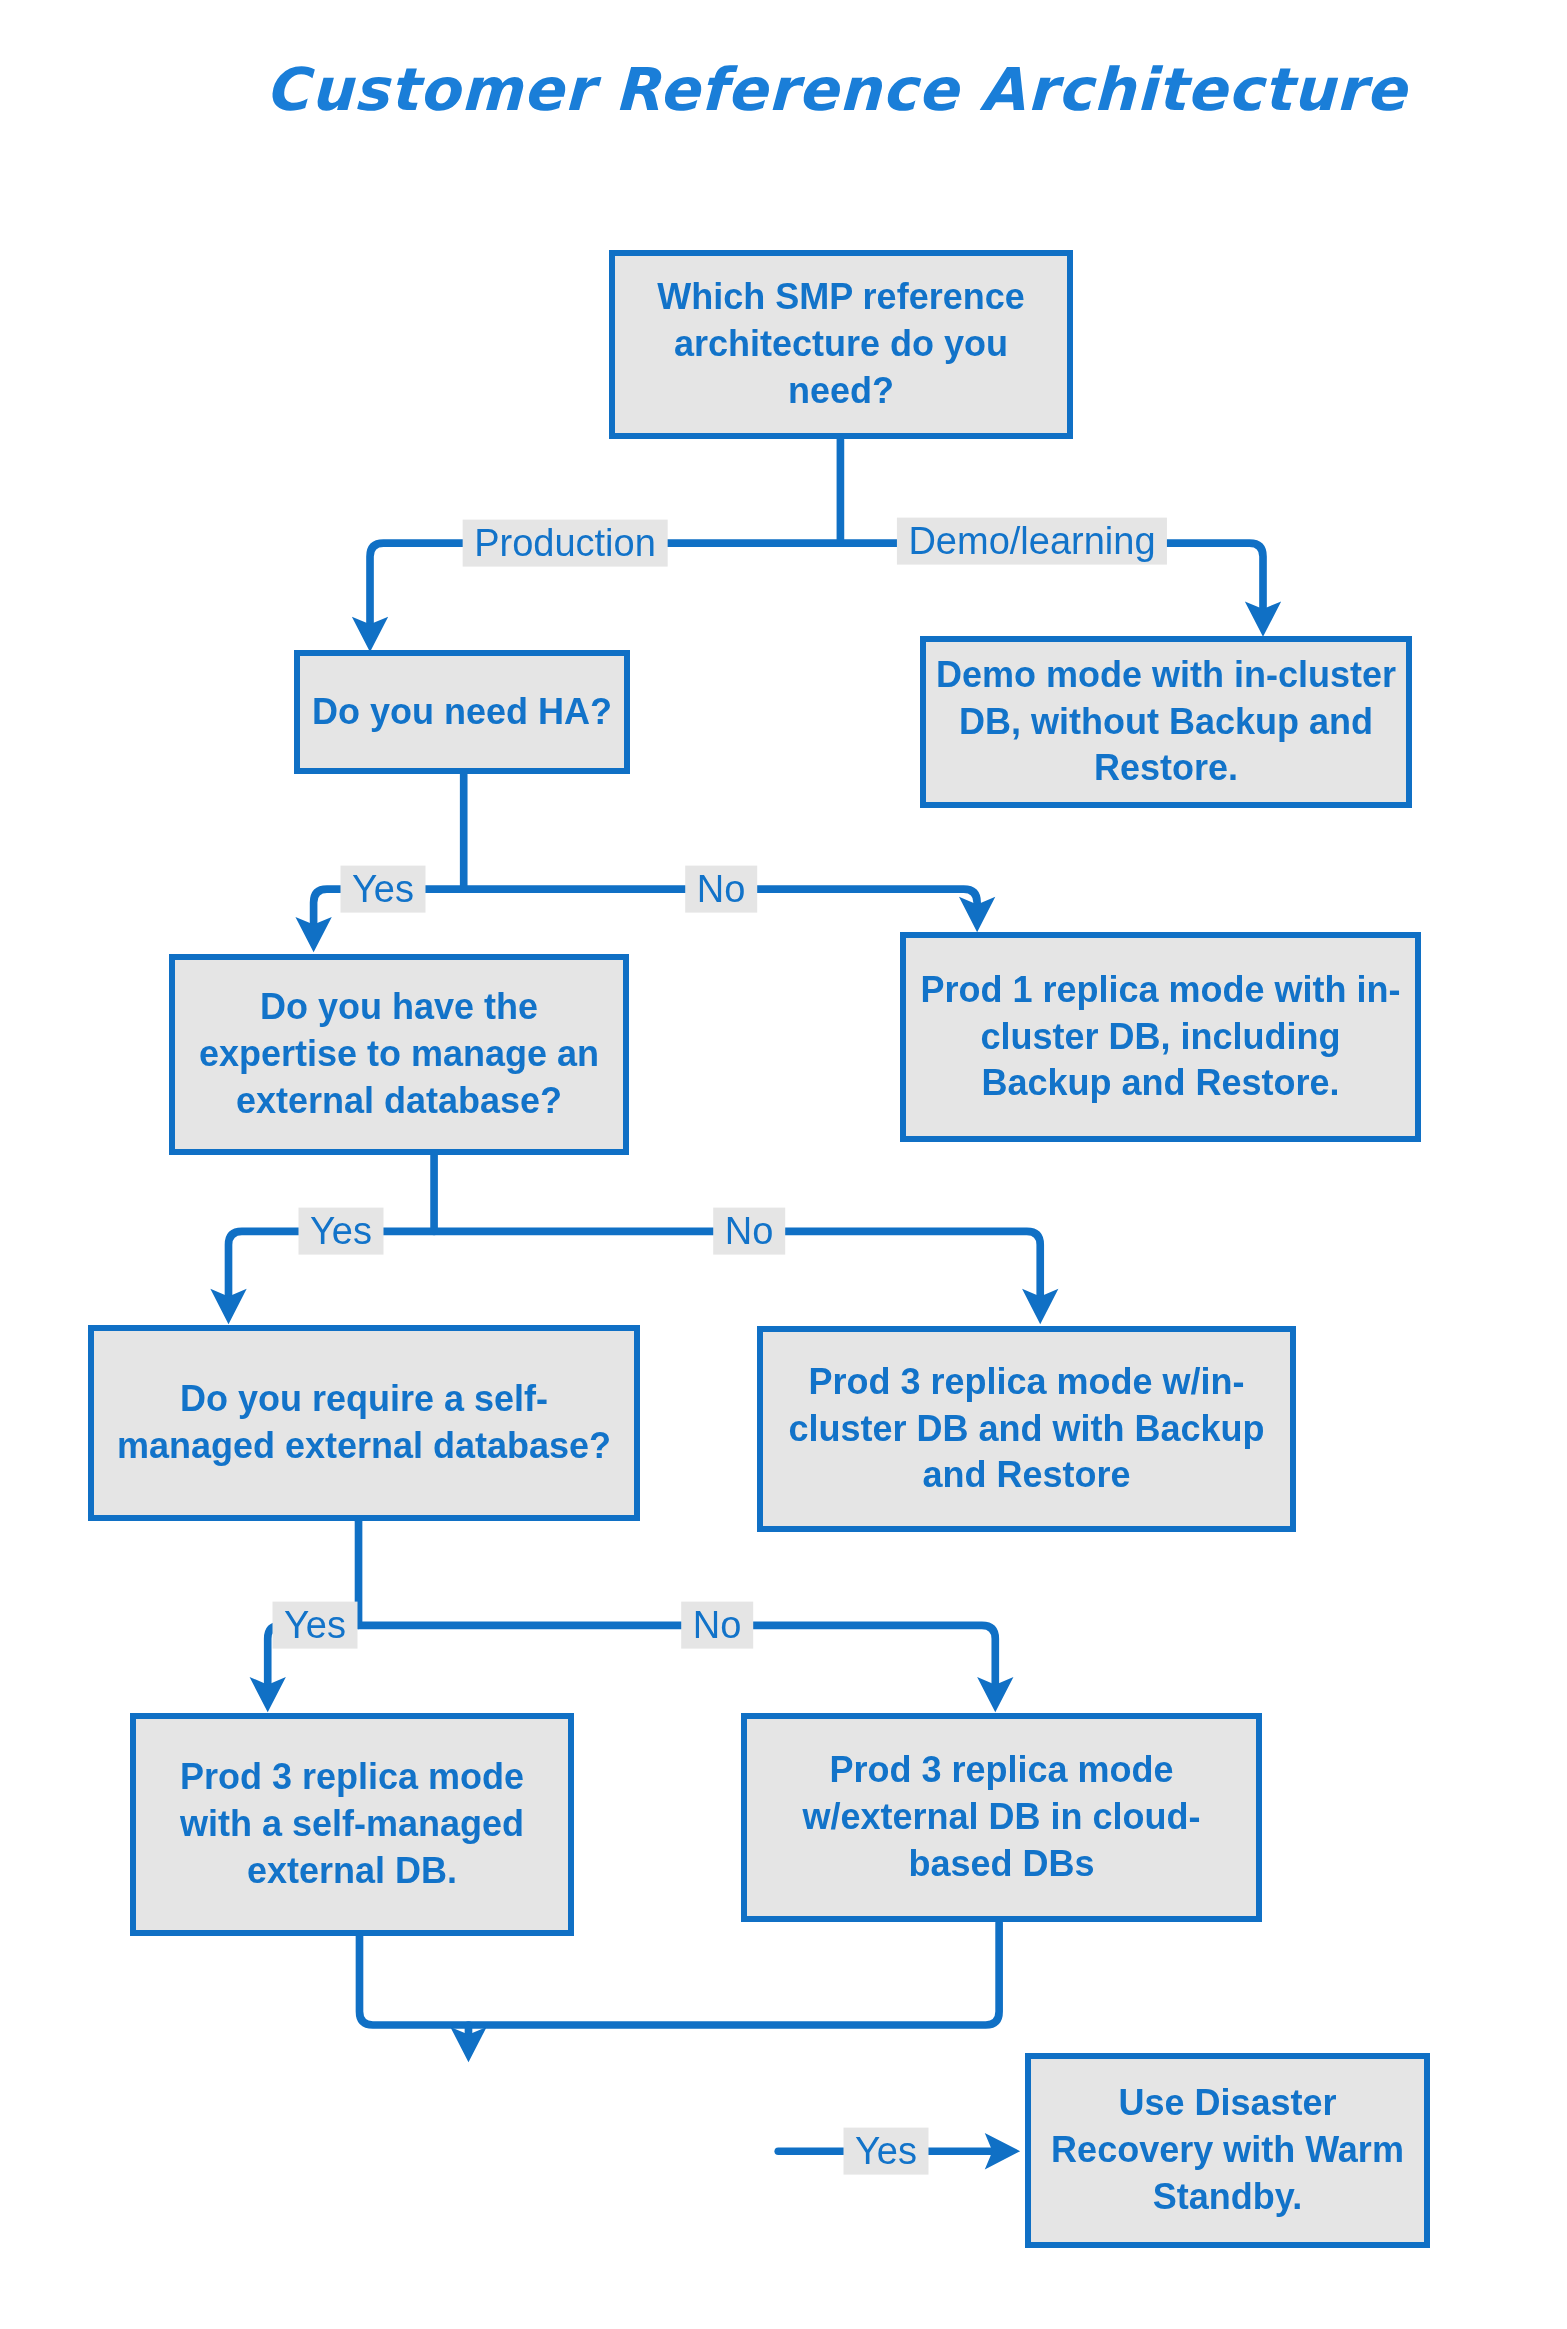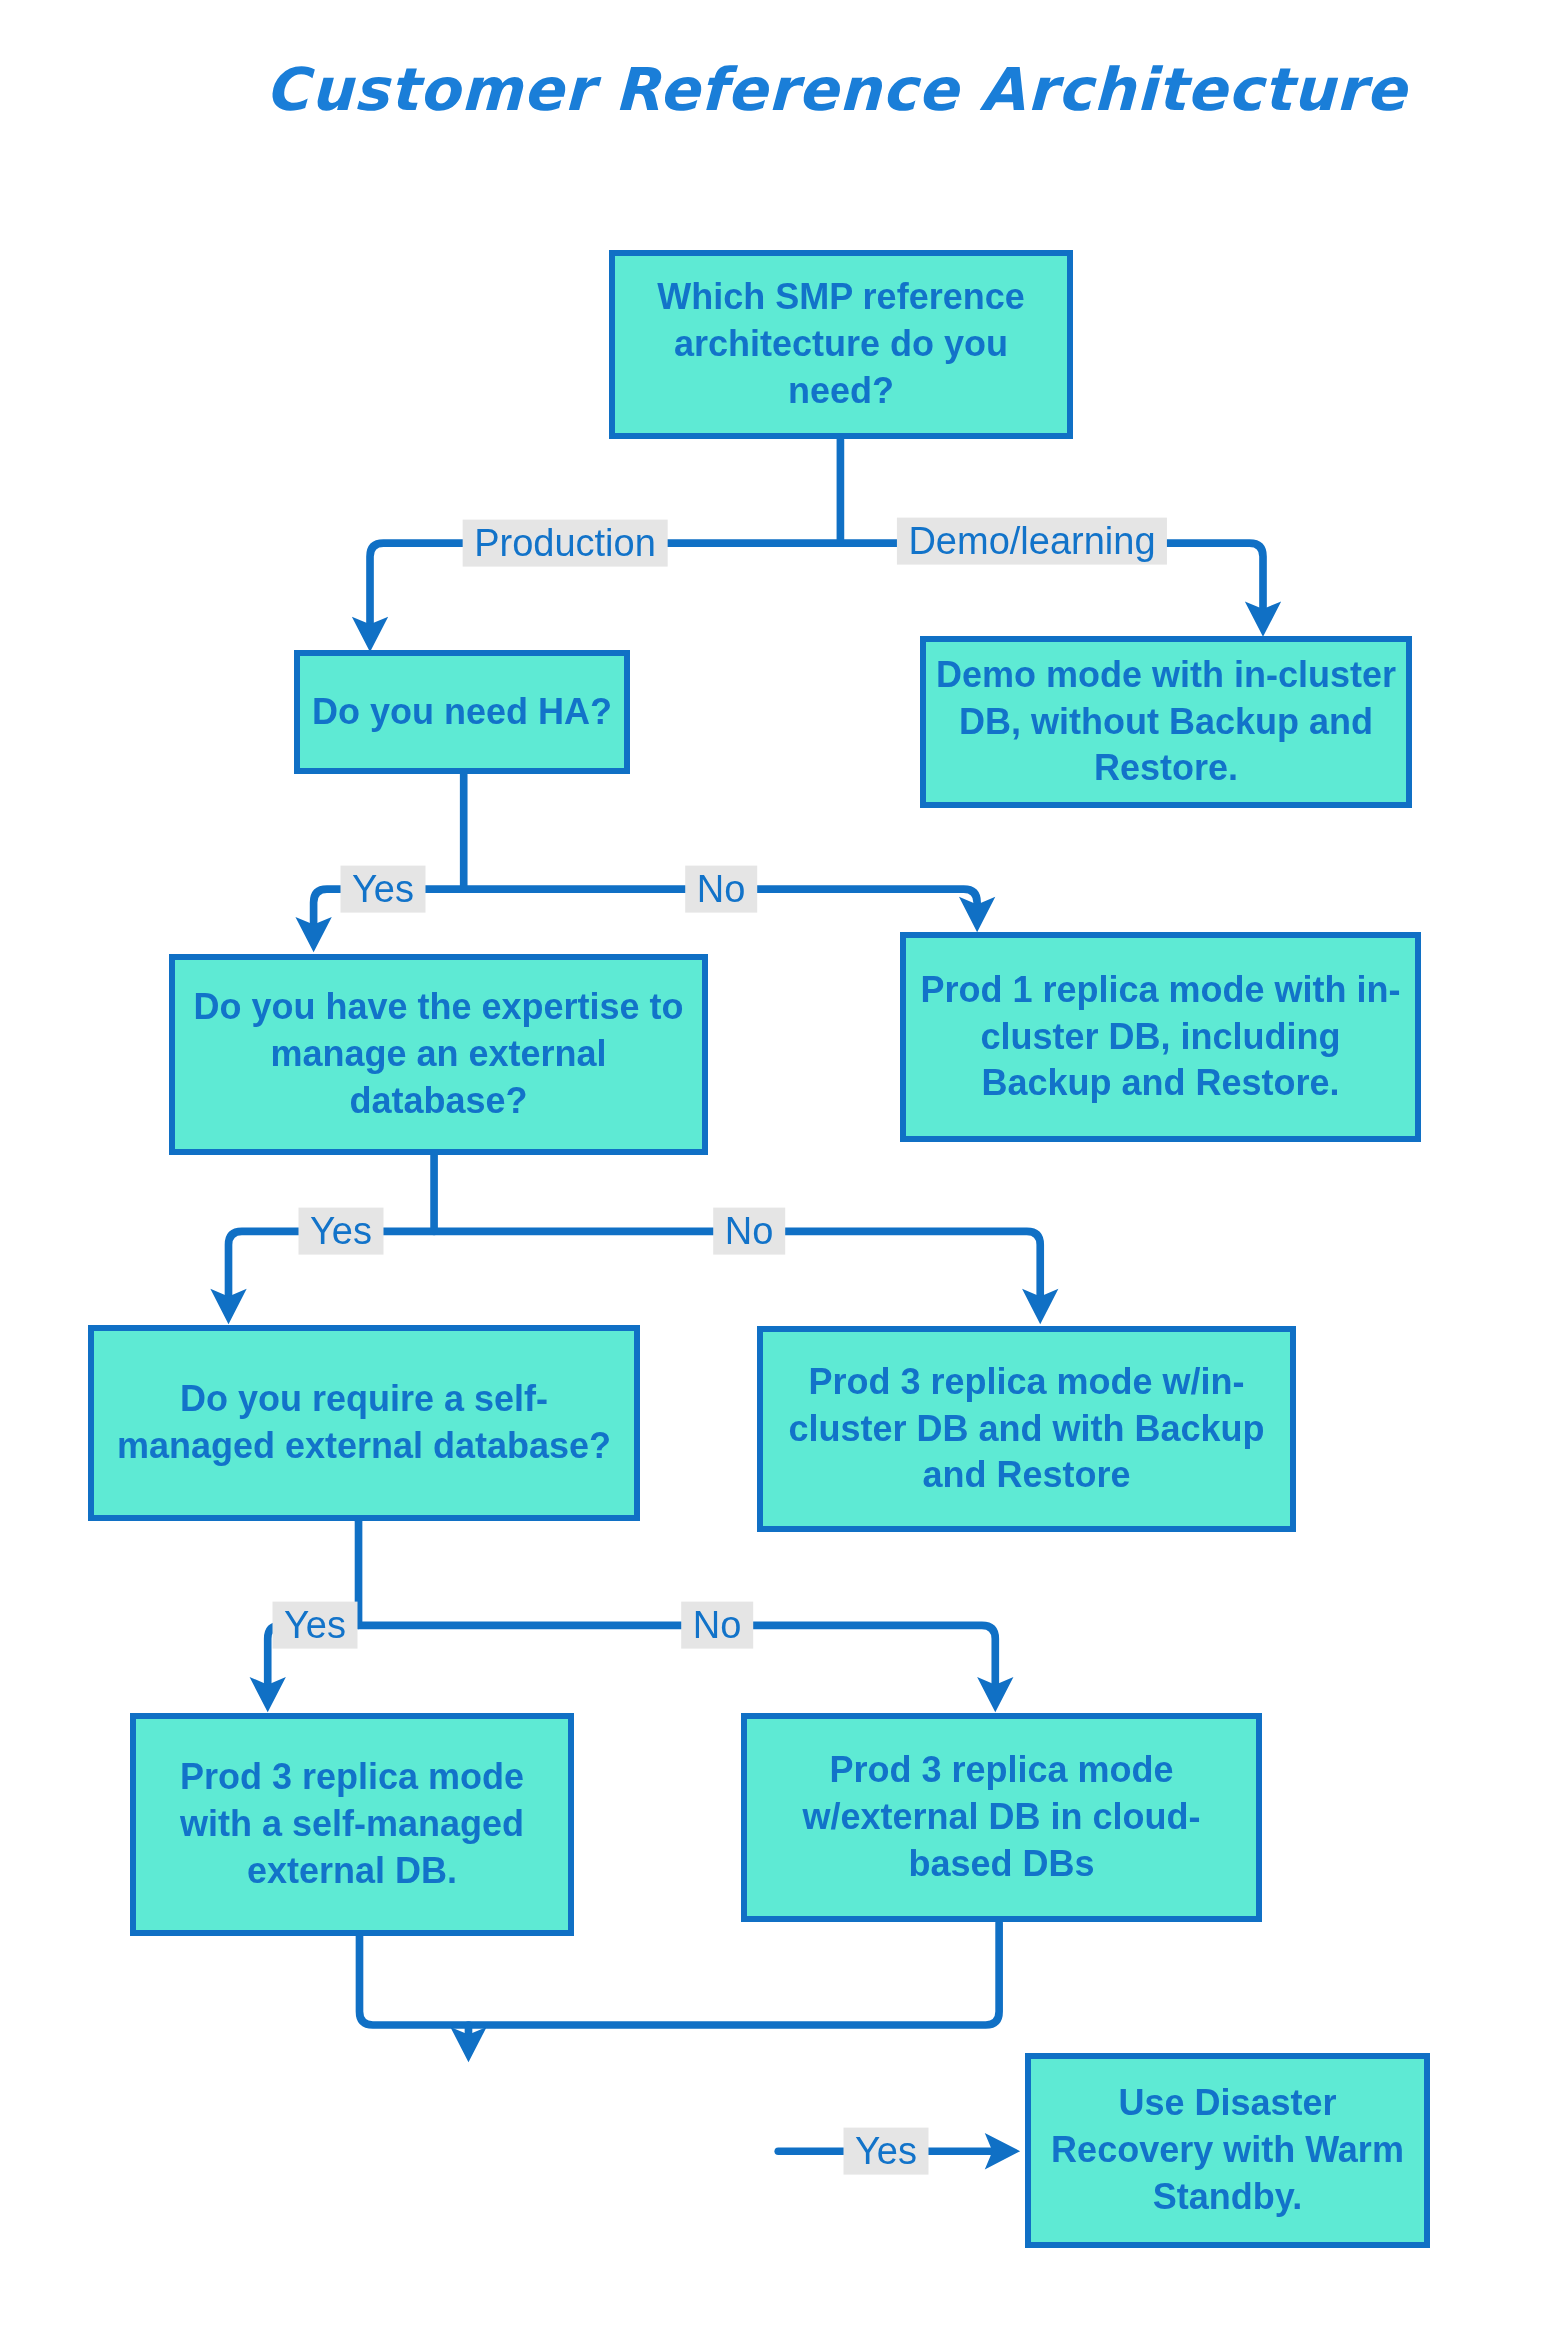--- a/index.html
+++ b/index.html
@@ -22,21 +22,21 @@
     color:#1a7ed8;
     white-space:nowrap;
   }
   svg.wires{position:absolute;left:0;top:0;}
   .wire{stroke:#1070c5;stroke-width:8;fill:none;stroke-linecap:round;stroke-linejoin:round;}
   .dart{fill:#1070c5;stroke:none;}
   .node{
     position:absolute;
     box-sizing:border-box;
     border:6.7px solid #1070c5;
-    background:#5eead4;
+    background:#e5e5e5;
     display:flex;align-items:center;justify-content:center;
     text-align:center;
     color:#1273c9;
     font-weight:bold;
     font-size:36px;
     line-height:1.3;
     padding:3.8px 9.6px;
   }
   .edge-label{
     position:absolute;
@@ -91,21 +91,21 @@
   </div>
 
   <div class="node" style="left:294px;top:650px;width:336px;height:124px">
     <span>Do you need HA?</span>
   </div>
 
   <div class="node" style="left:920px;top:636px;width:492px;height:172px">
     <span>Demo mode with in-cluster DB, without Backup and Restore.</span>
   </div>
 
-  <div class="node" style="left:169px;top:954px;width:539px;height:201px">
+  <div class="node" style="left:169px;top:954px;width:460px;height:201px">
     <span>Do you have the expertise to manage an external database?</span>
   </div>
 
   <div class="node" style="left:900px;top:932px;width:521px;height:210px">
     <span>Prod 1 replica mode with in-cluster DB, including Backup and Restore.</span>
   </div>
 
   <div class="node" style="left:88px;top:1325px;width:552px;height:196px">
     <span>Do you require a self-managed external database?</span>
   </div>

